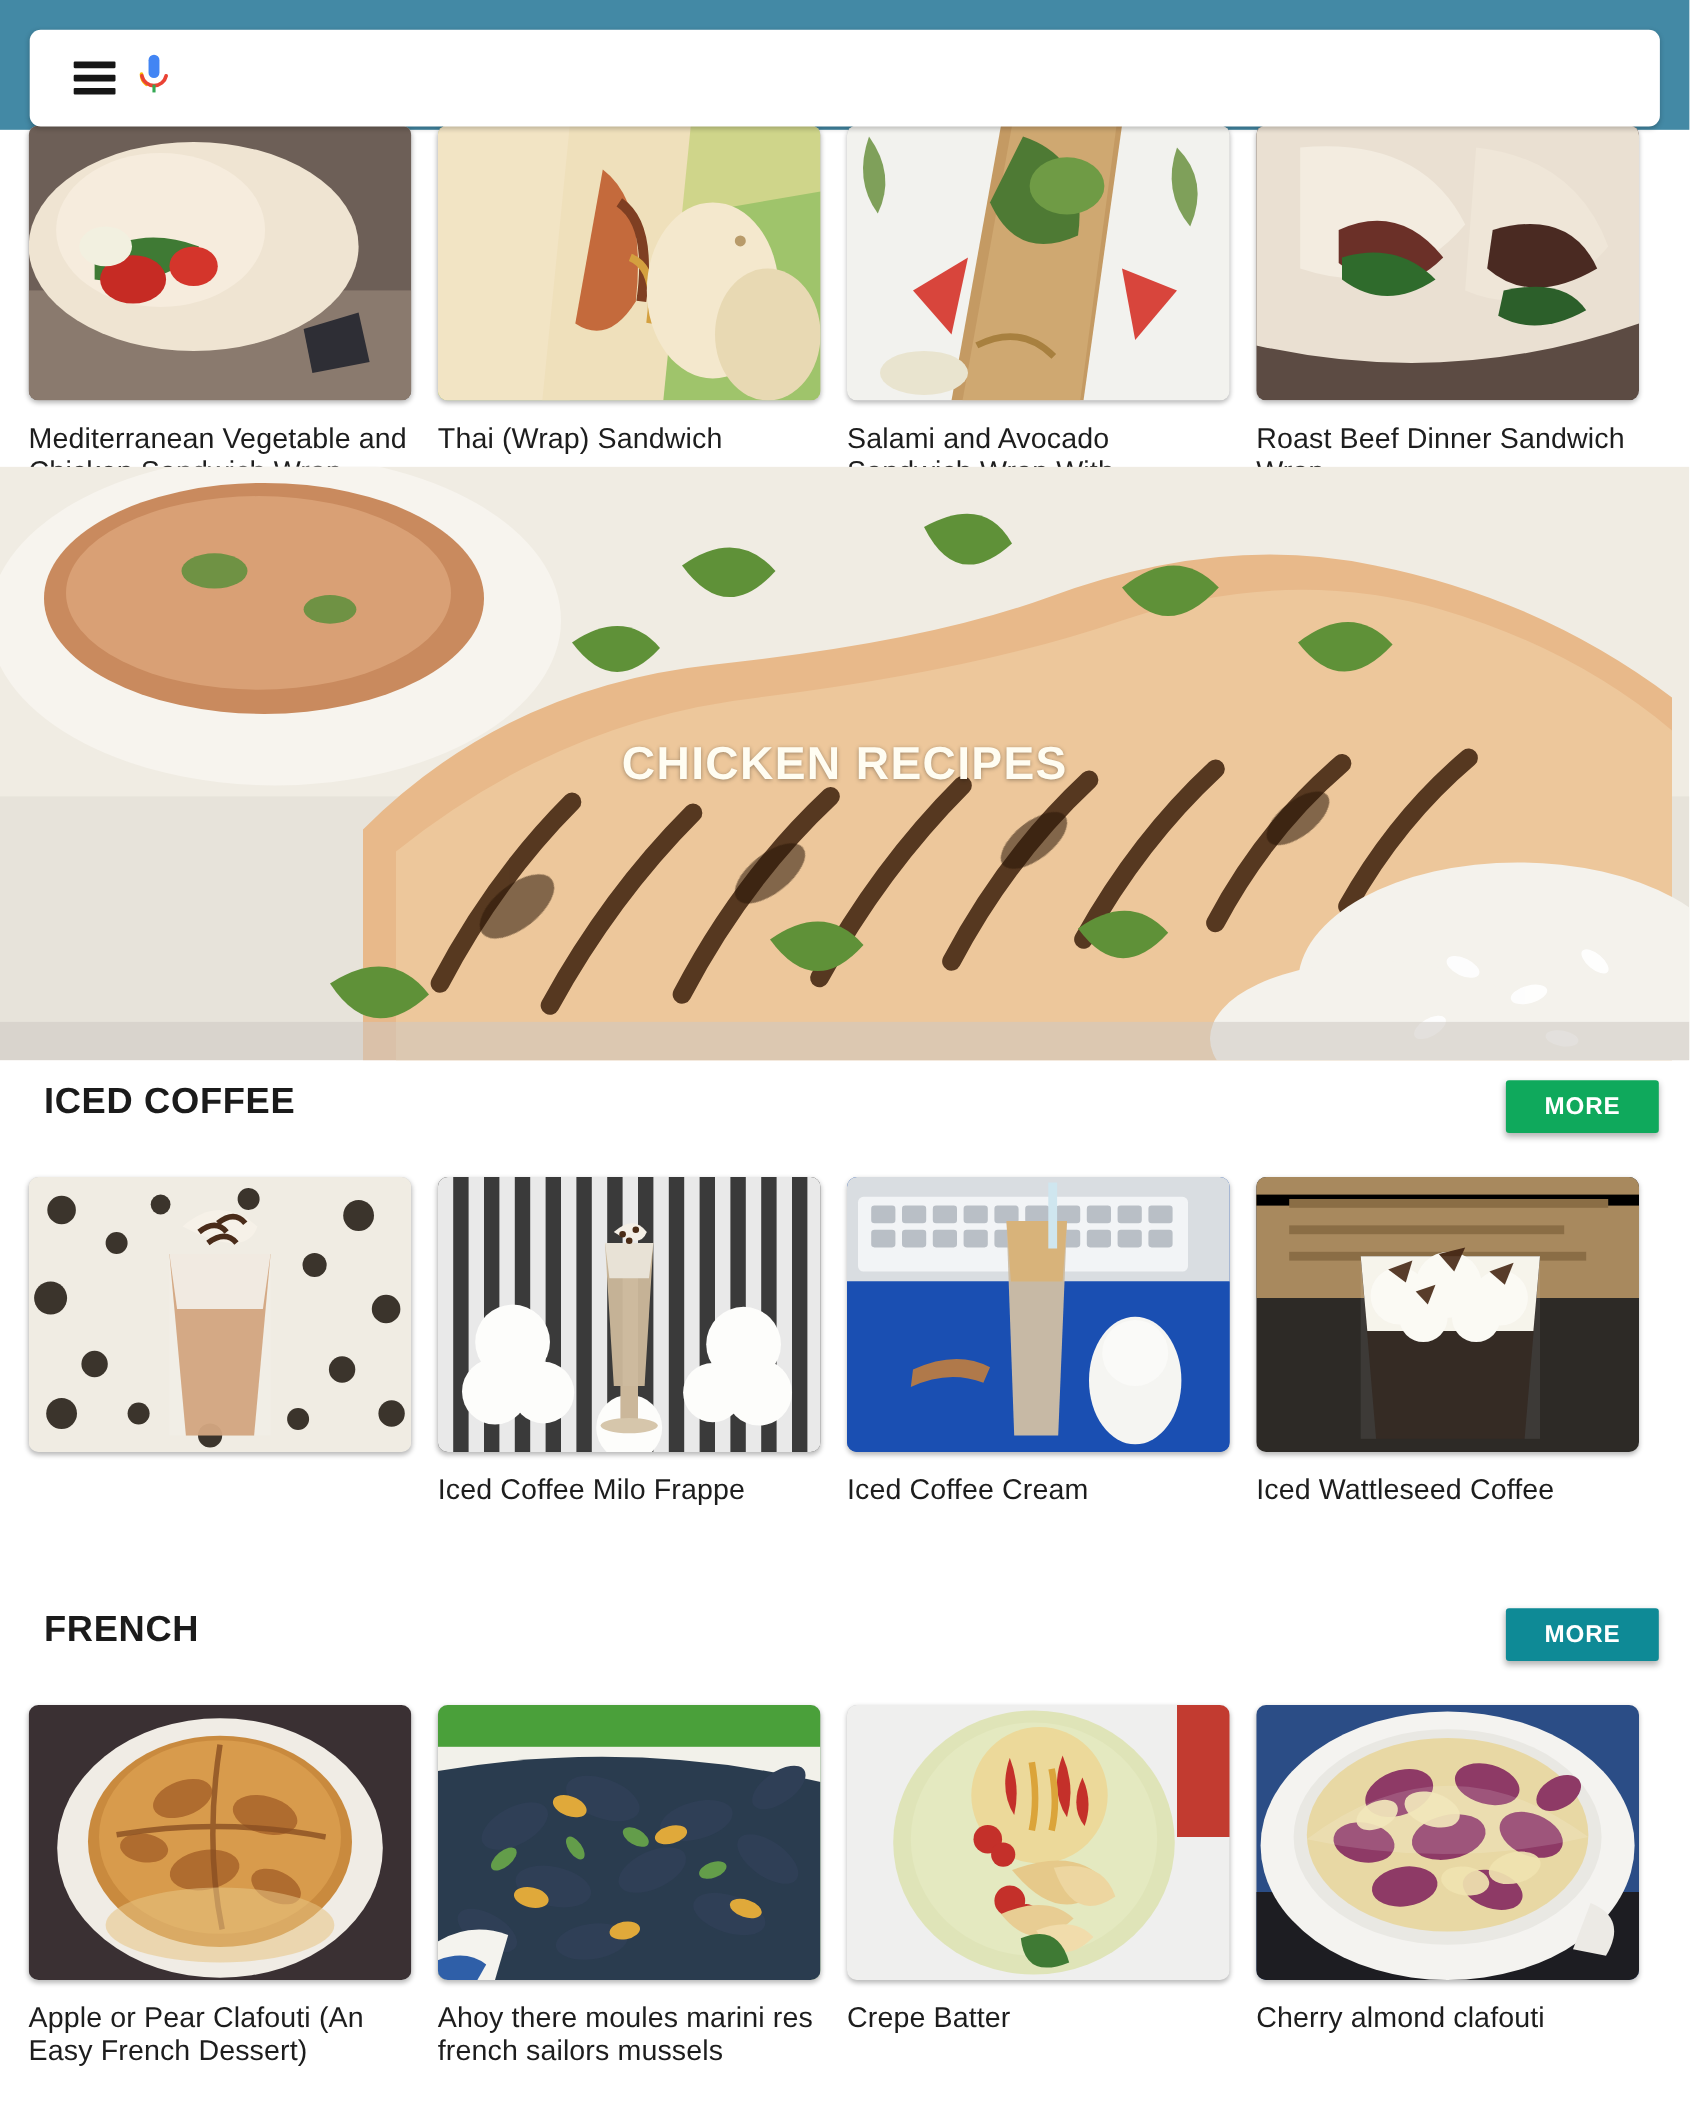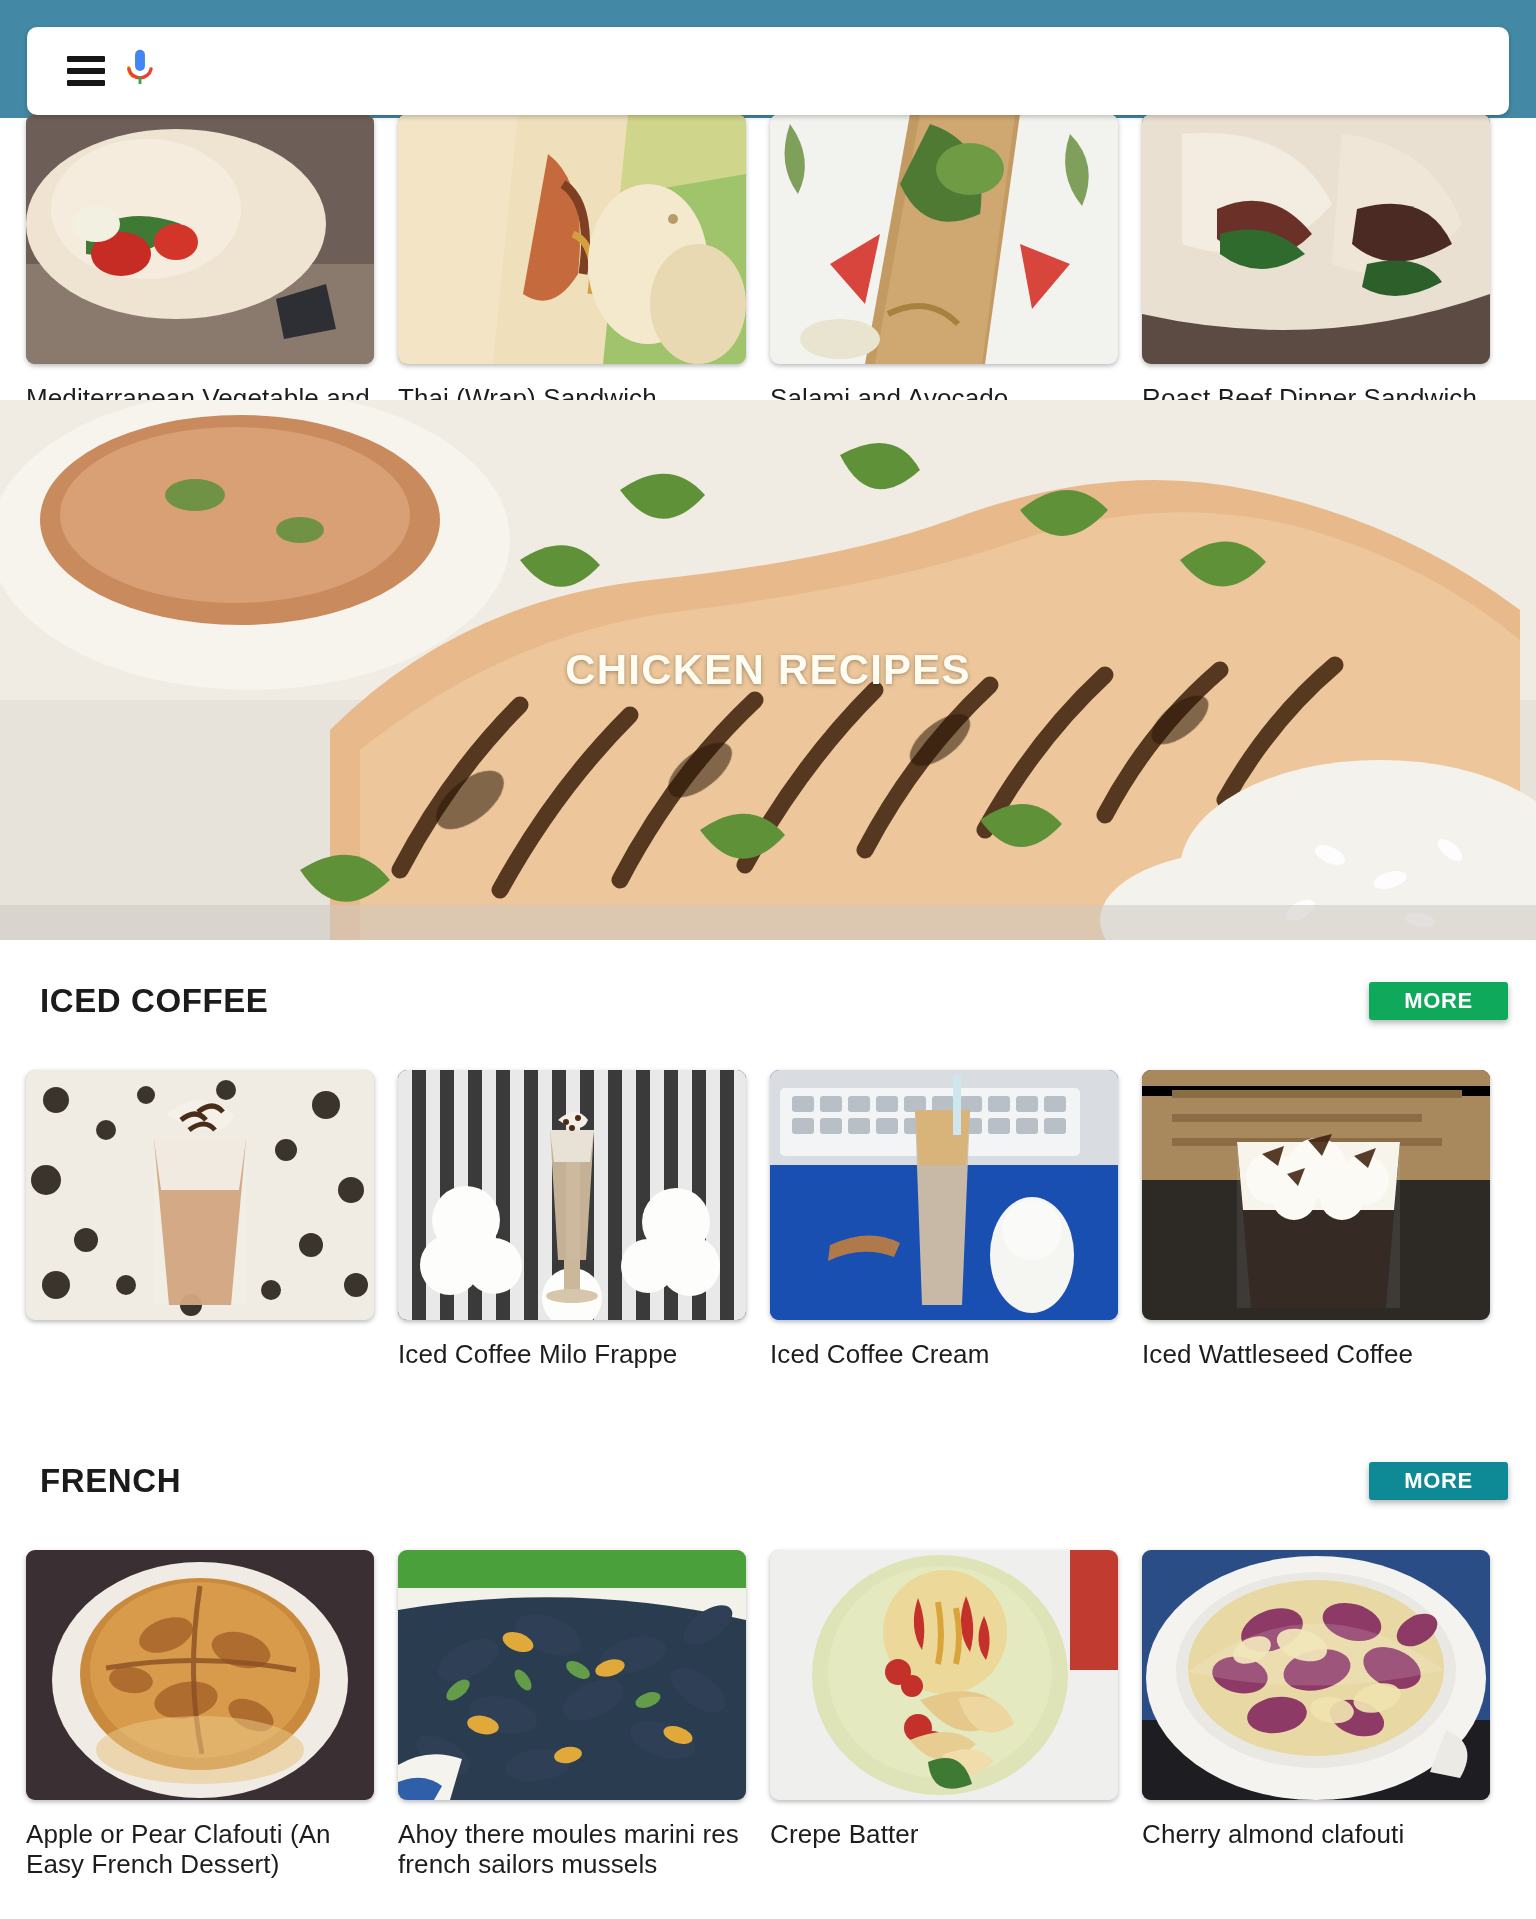--- a/index.html
+++ b/index.html
@@ -113,21 +113,21 @@
     line-height: 1.16;
     color: #1d1d1d;
     font-family: "Liberation Sans", sans-serif;
     letter-spacing: 0.1px;
   }
 
   
   .hero {
     position: absolute;
     left: 0;
-    top: 400px;
+    top: 424px;
     width: 1536px;
     height: 540px;
     overflow: hidden;
     cursor: pointer;
   }
   .hero > svg { display: block; width: 100%; height: 100%; }
   .hero-title {
     position: absolute;
     left: 0;
     top: 0;
@@ -155,21 +155,21 @@
     justify-content: space-between;
   }
   .section-title {
     font-size: 33px;
     font-weight: bold;
     color: #1b1b1b;
     letter-spacing: 0.6px;
   }
   .more-btn {
     min-width: 88px;
-    height: 38px;
+    height: 48px;
     border: none;
     border-radius: 3px;
     color: #ffffff;
     font-family: "Liberation Sans", sans-serif;
     font-size: 22px;
     font-weight: bold;
     letter-spacing: 0.7px;
     cursor: pointer;
     padding: 0 35px;
     box-shadow: 0 3px 6px rgba(0,0,0,0.3);

